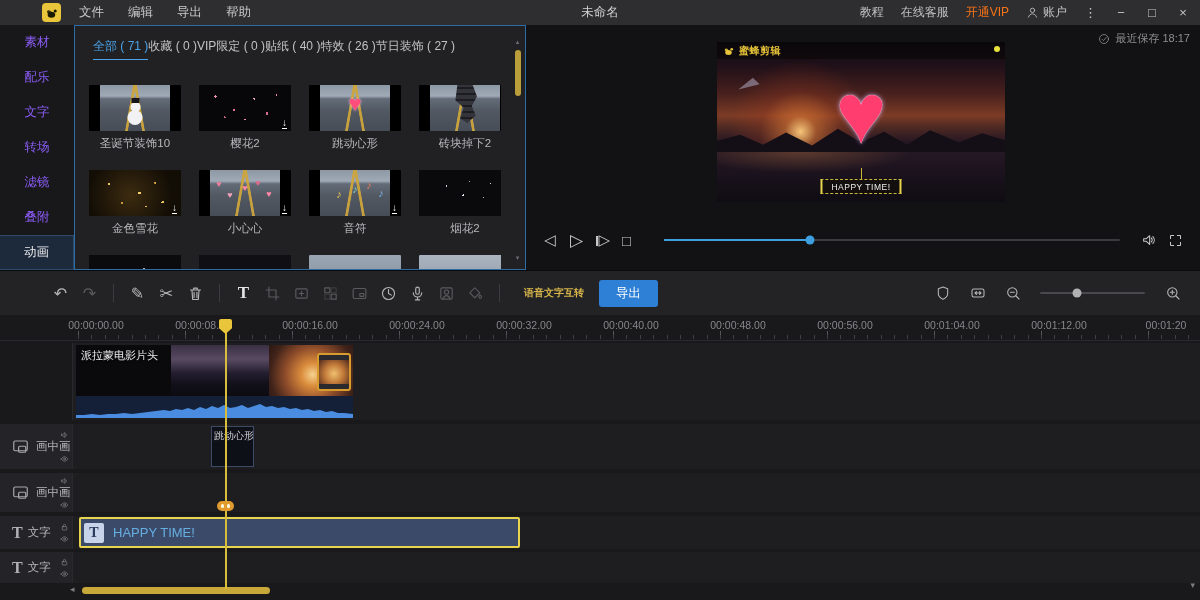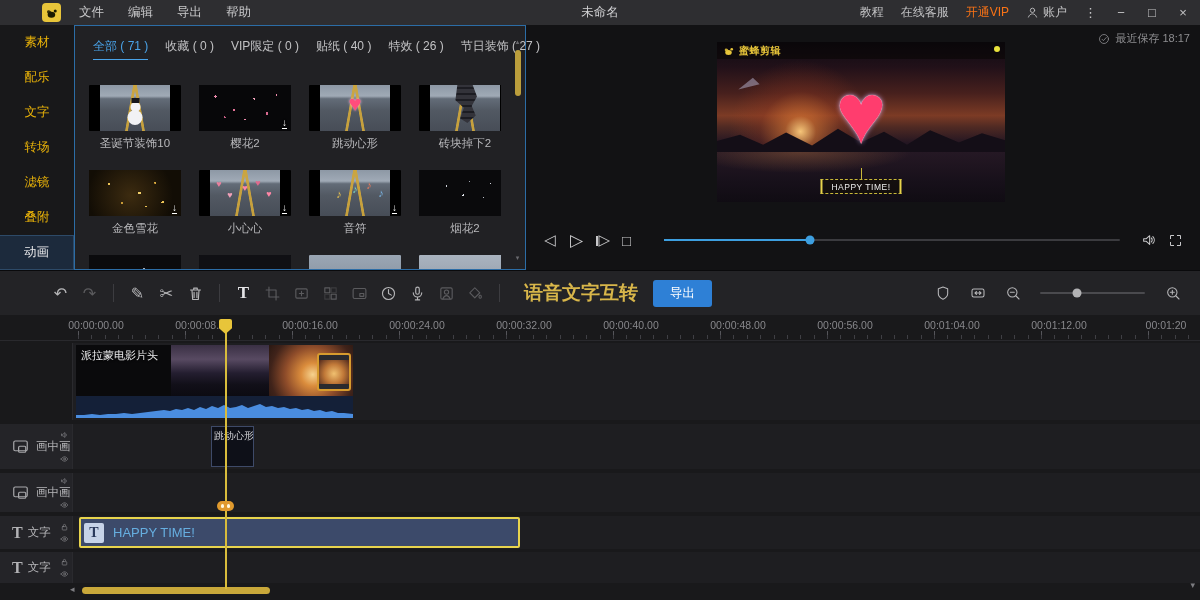--- a/index.html
+++ b/index.html
@@ -16,26 +16,26 @@
   .menus span{cursor:default}
   .tb-title{position:absolute;left:50%;transform:translateX(-50%);color:#d2d2d4;font-size:12.5px}
   .tb-right{position:absolute;right:10px;top:0;height:25px;display:flex;align-items:center;gap:17px;font-size:12px;color:#c2c2c4}
   .vip{color:#f97316}
   .acct{display:flex;align-items:center;gap:4px}
   .winbtn{font-size:13px;color:#c2c2c4;width:14px;text-align:center}
   .moredots{font-size:13px;color:#c2c2c4}
 
   
   .sidebar{position:absolute;top:25px;left:0;width:74px;height:245px;background:#18181a}
-  .side-item{height:35px;display:flex;align-items:center;justify-content:center;color:#eab308;font-size:12.5px}
+  .side-item{height:35px;display:flex;align-items:center;justify-content:center;color:#8b5cf6;font-size:12.5px}
   .side-item.active{background:#1c2a3c;color:#e9e9eb;border:1px solid #2d4a68;border-left:none;box-sizing:border-box}
 
   
   .assets{position:absolute;top:25px;left:74px;width:452px;height:245px;background:#212124;border:1px solid #2c6da6;box-sizing:border-box;z-index:5}
-  .tabs{display:flex;gap:17px;padding:12px 0 0 18px;font-size:12px;color:#c2c2c4}
+  .tabs{display:flex;padding:12px 0 0 18px;font-size:12px;color:#c2c2c4}
   .tab{padding-bottom:4px;border-bottom:1.5px solid transparent;white-space:nowrap}
   .tab.active{color:#4aa3e8;border-bottom-color:#4aa3e8}
   .grid{position:absolute;top:52px;left:12px;right:24px;height:191px;overflow:hidden}
   .card{position:absolute;width:92px}
   .c0{left:2px}.c1{left:112px}.c2{left:222px}.c3{left:332px}
   .r0{top:7px}.r1{top:92px}.r2{top:177px}
   .thumb{position:relative;width:92px;height:46px;background:#000;overflow:hidden;border-radius:1px}
   .pic{position:absolute;top:0;bottom:0;left:11px;right:11px}
   .picfull{position:absolute;inset:0}
   .cap{margin-top:5px;width:92px;text-align:center;color:#b8b8bb;font-size:11.5px;white-space:nowrap;overflow:hidden}
@@ -112,21 +112,21 @@
   .t-tot{color:#d4d4d6}
 
   
   .toolbar{position:absolute;top:270px;left:0;width:1200px;height:45px;background:#232326;border-top:1px solid #0a0a0c;box-sizing:border-box;display:flex;align-items:center;z-index:6}
   .tool{width:29px;display:flex;justify-content:center;align-items:center;color:#b6b6b8;font-size:16px}
   .tool svg{width:17px;height:17px}
   .tool.dim{color:#5b5b5e}
   .tool.small svg{width:16px;height:16px}
   .ttool{font-weight:bold;color:#e4e4e6;font-size:17px;font-family:"Liberation Serif","DejaVu Serif",serif}
   .tdiv{width:1px;height:18px;background:#3c3c40;margin:0 9px}
-  .stt{color:#d8b64a;font-size:19px;font-weight:bold;margin:0 15px;white-space:nowrap}
+  .stt{color:#d8b64a;font-size:10px;font-weight:bold;margin:0 15px;white-space:nowrap}
   .export-btn{background:#2e80d6;color:#fff;font-size:12.5px;padding:5px 17px;border-radius:3px;white-space:nowrap}
   .tb-spacer{flex:1}
   .zoom-slider{width:105px;height:2px;background:#4a4a4e;border-radius:1px;position:relative;margin:0 13px}
   .zoom-slider .zknob{position:absolute;left:35%;top:50%;transform:translate(-50%,-50%);width:9px;height:9px;border-radius:50%;background:#b2b2b4}
   .rgap{margin-right:13px}
 
   
   .timeline{position:absolute;top:315px;left:0;width:1200px;height:285px;background:#19191b}
   .ruler{position:absolute;top:0;left:0;right:0;height:25px;border-bottom:1px solid #29292d}
   .rl{position:absolute;top:4px;transform:translateX(-50%);font-size:10.5px;color:#87878b;white-space:nowrap}

